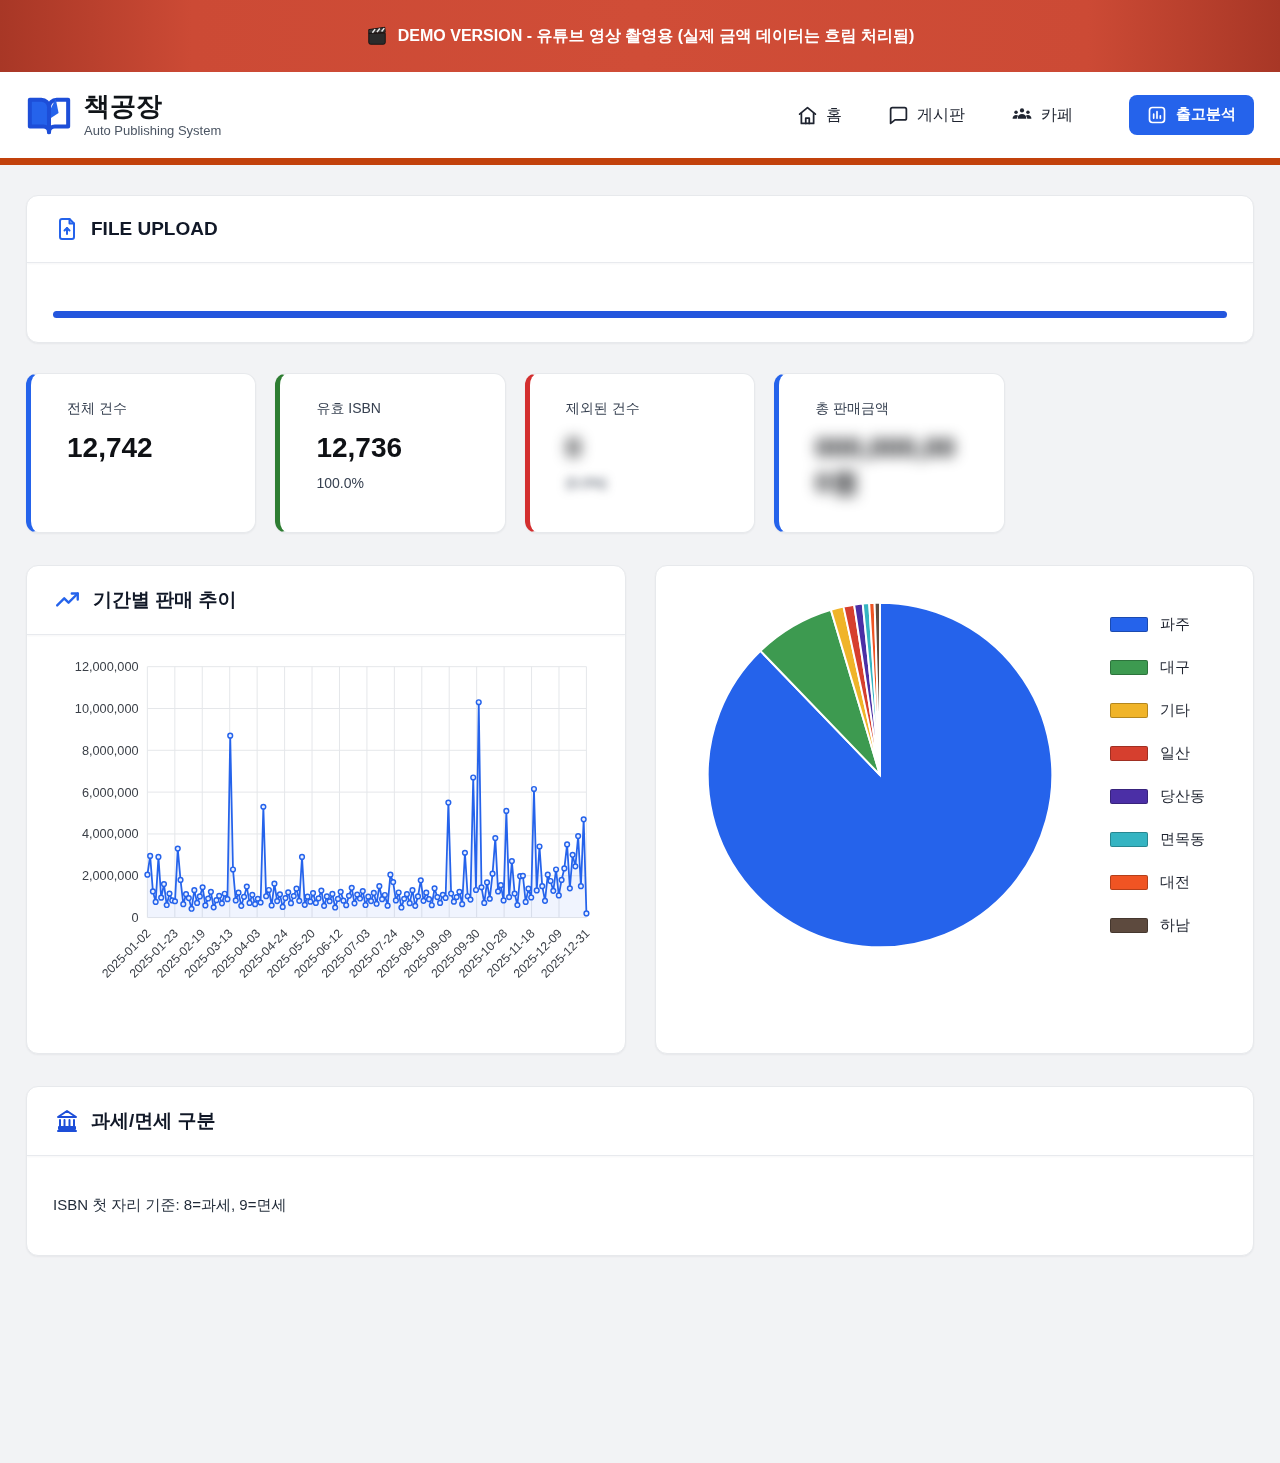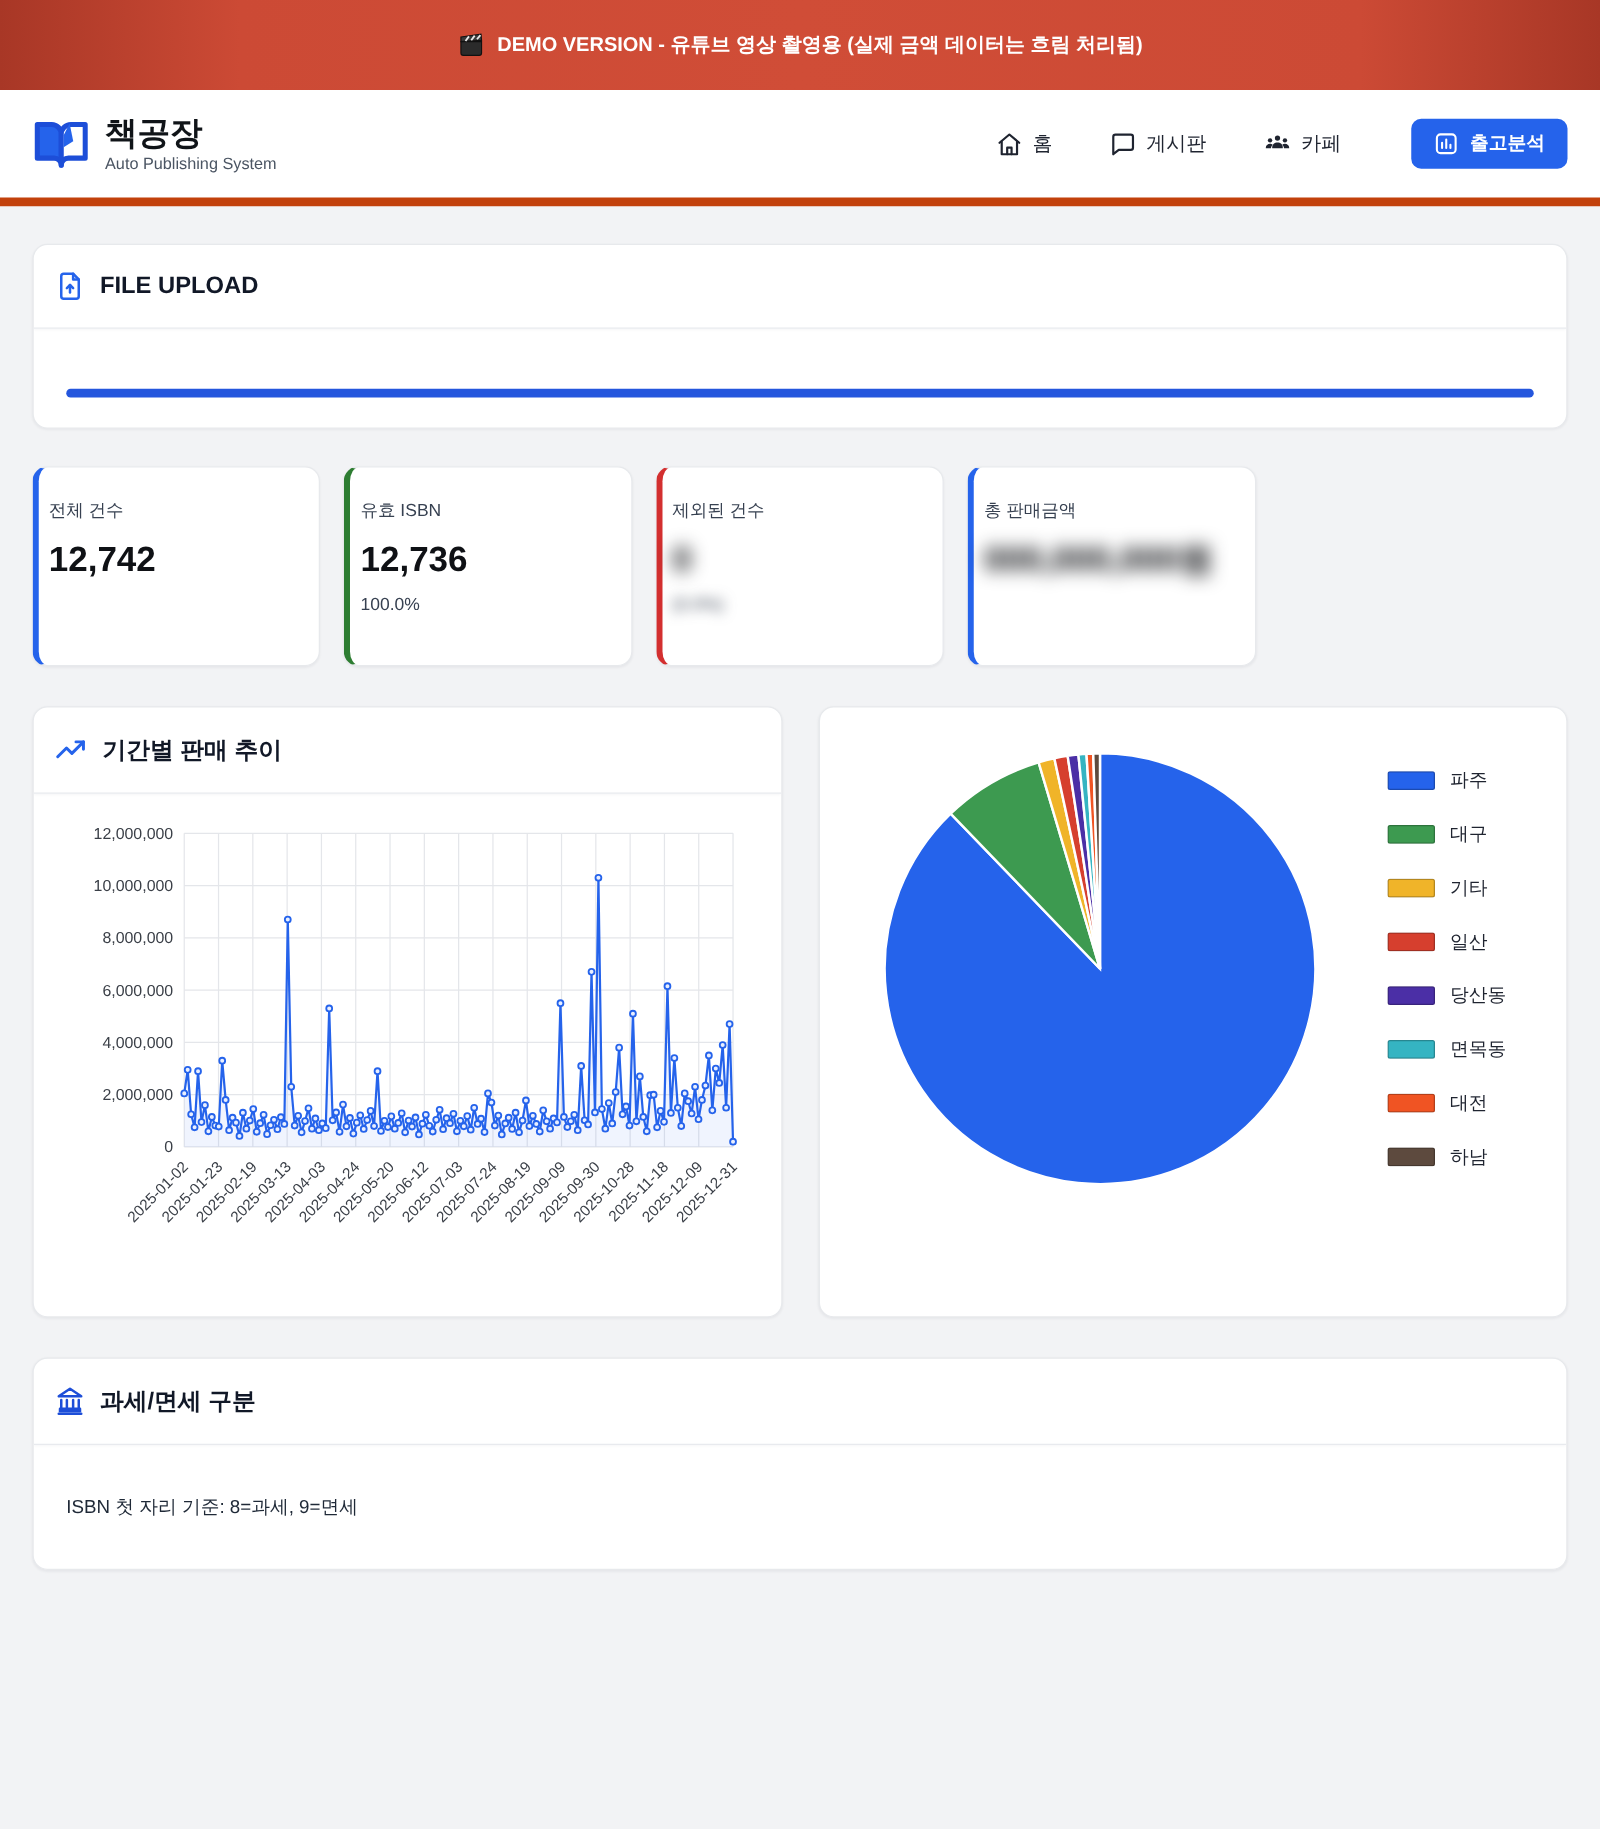--- a/index.html
+++ b/index.html
@@ -34,41 +34,41 @@
     font-family:inherit; cursor:pointer; margin-left:10px;
   }
   
   .main { padding:30px 26px 0 26px; }
   .card {
     background:#fff; border:1px solid #e7e9ec; border-radius:12px;
     box-shadow:0 1px 2px rgba(16,24,40,.05); overflow:hidden;
   }
   .card-head {
     display:flex; align-items:center; gap:12px;
-    padding:21px 17px; border-bottom:1px solid #e8eaee;
+    padding:21px 28px; border-bottom:1px solid #e8eaee;
     box-shadow:0 1px 2px rgba(16,24,40,.04);
   }
   .card-title { font-size:19px; font-weight:800; color:#111827; }
   
   .upload-card { margin-bottom:30px; }
   .upload-body { padding:28px 26px 24px 26px; }
   .dropzone {
     border:2px dashed #cfd4da; border-radius:8px; background:#fafbfc;
     height:262px; display:flex; flex-direction:column; align-items:center; justify-content:center;
     cursor:pointer;
   }
   .dz-text { font-size:16px; color:#1f2937; font-weight:500; margin-top:22px; }
   .dz-hint { font-size:14.5px; color:#4b5563; margin-top:16px; }
   .upload-bar { height:7px; background:#2456dd; border-radius:4px; margin-top:20px; }
   
   .stats-row { display:grid; grid-template-columns:repeat(5,1fr); gap:19px; margin-bottom:32px; }
   .stat-card {
     background:#fff; border:1px solid #e7e9ec; border-left:5px solid #2563eb;
     border-radius:12px; box-shadow:0 1px 2px rgba(16,24,40,.05);
-    height:160px; padding:26px 8px;
+    height:160px; padding:26px 36px;
   }
   .stat-label { font-size:14px; color:#374151; margin-bottom:12px; }
   .stat-value { font-size:28px; font-weight:800; color:#0f1115; line-height:1.25; word-break:break-all; }
   .stat-sub { font-size:14px; color:#374151; margin-top:10px; }
   .masked { filter:blur(7px); user-select:none; }
   .masked-sm { filter:blur(5px); user-select:none; }
   
   .charts-row { display:grid; grid-template-columns:1fr 1fr; gap:29px; margin-bottom:32px; }
   .chart-body { padding:16px 10px 10px 10px; height:418px; }
   .pie-body { padding:14px 20px; height:418px; display:flex; align-items:center; }

